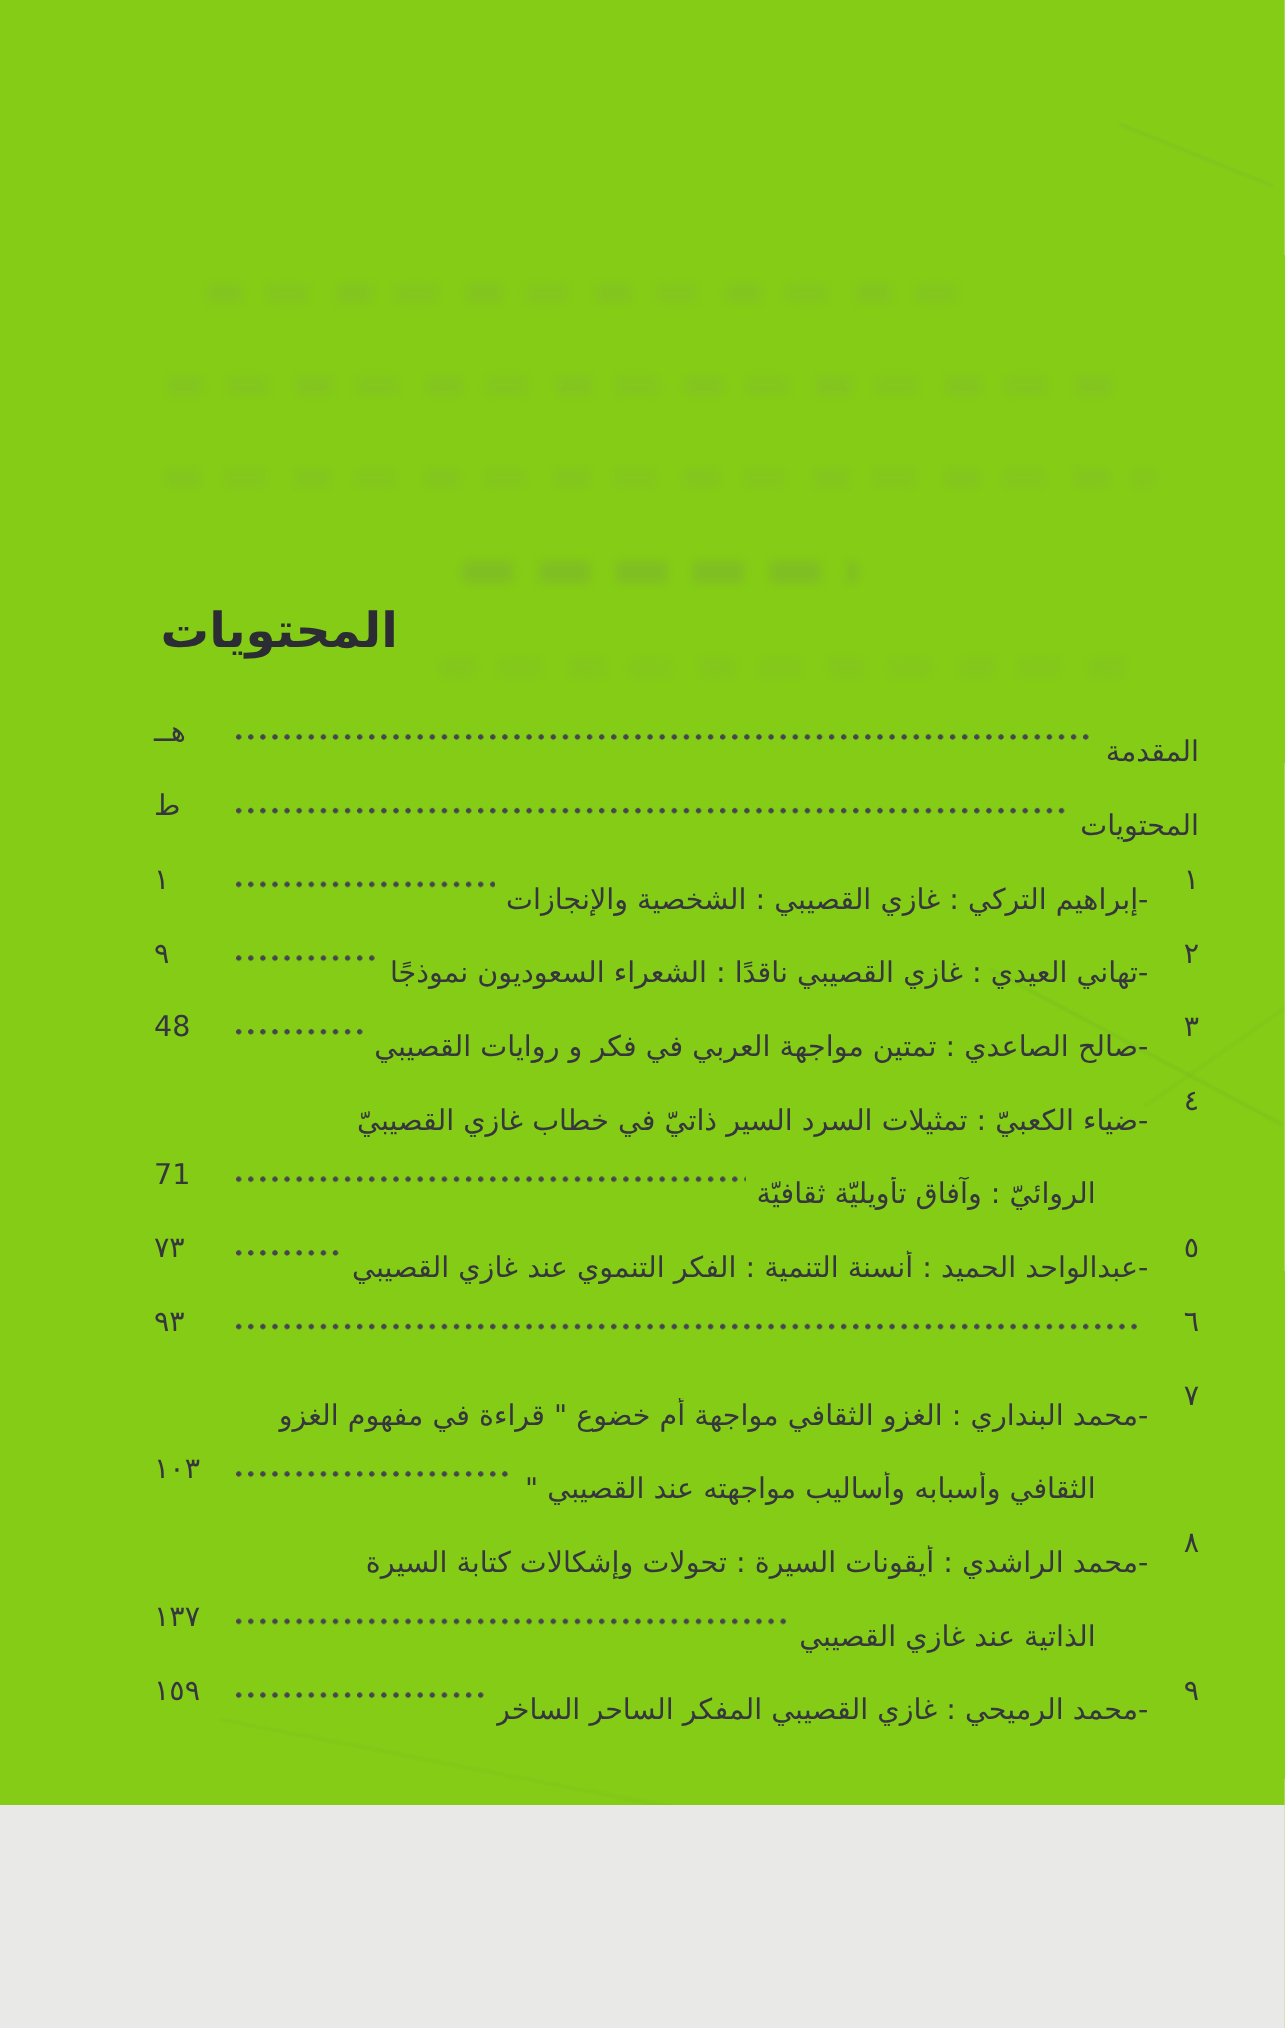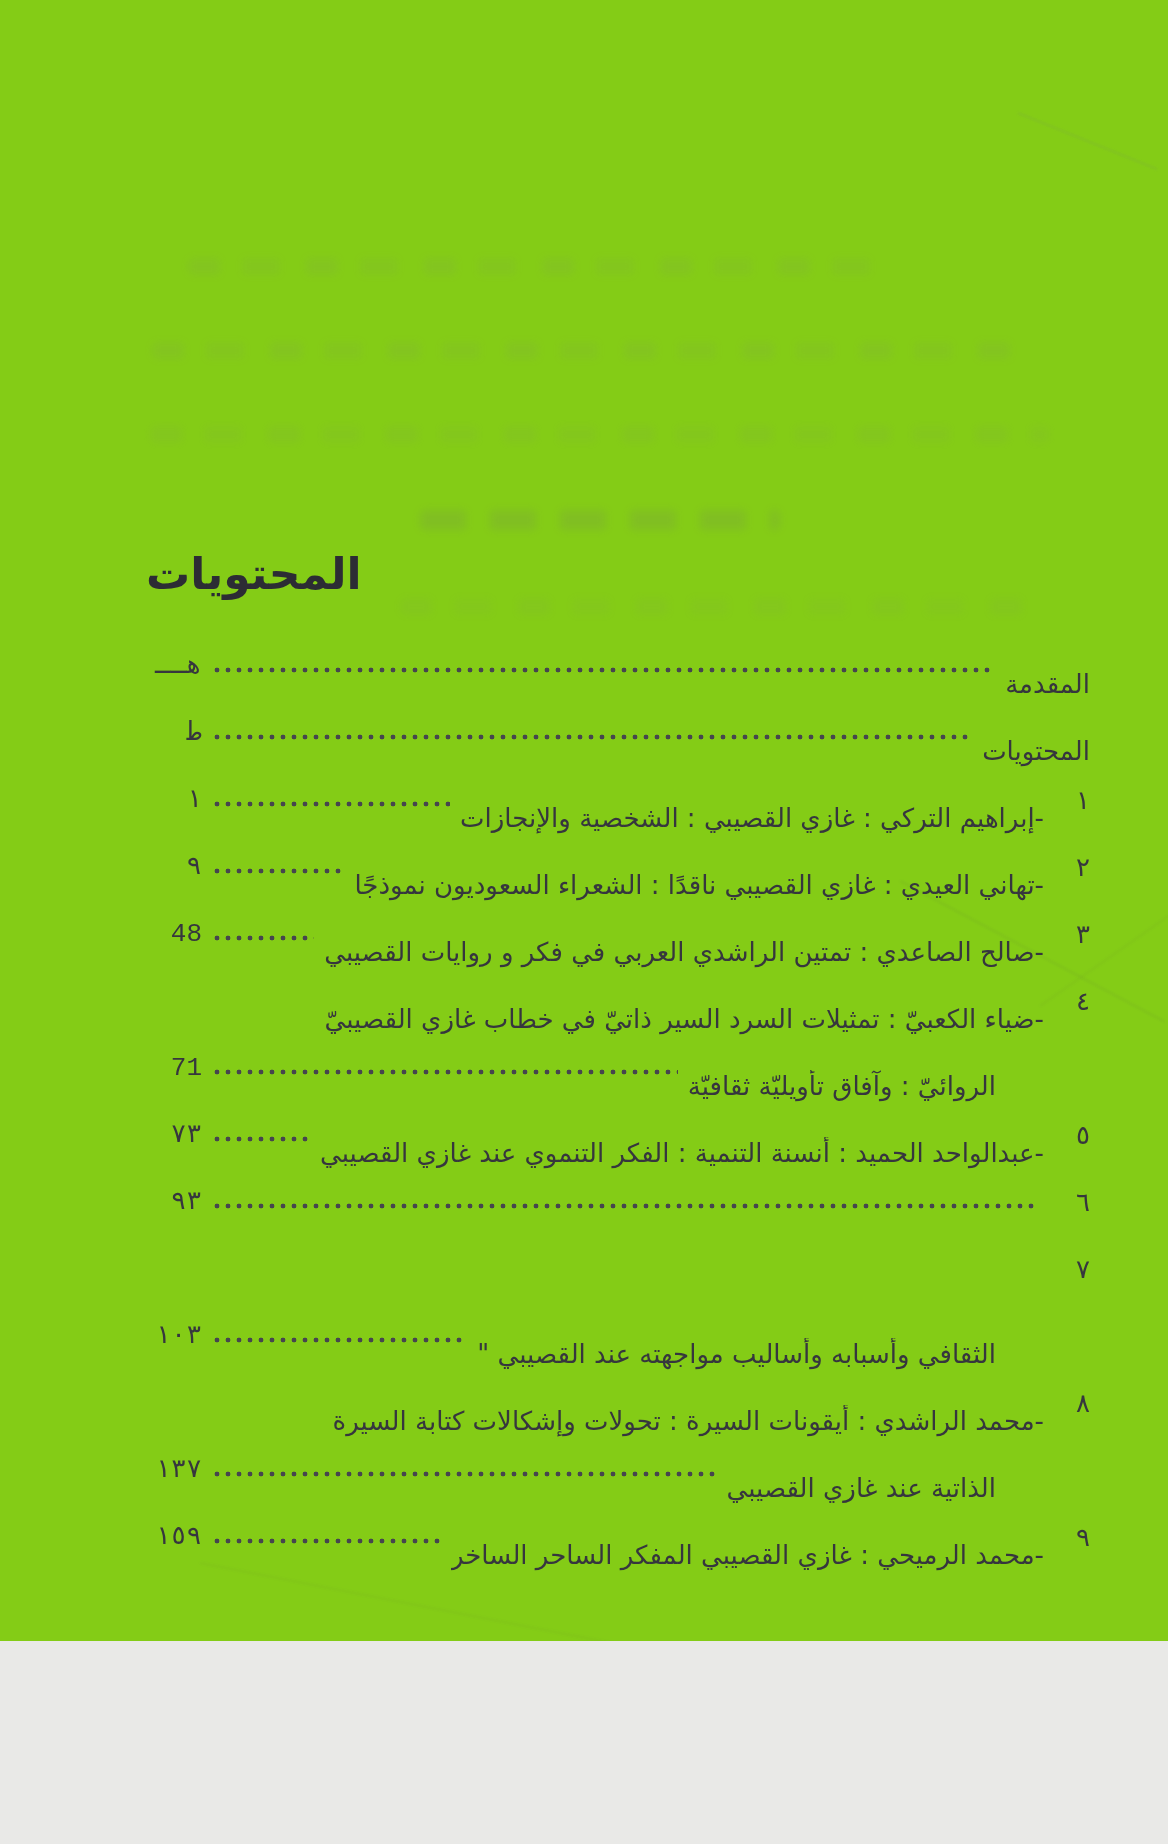--- a/index.html
+++ b/index.html
@@ -93,23 +93,22 @@
     flex: 1 1 14px;
     min-width: 14px;
     height: 24px;
     margin: 0 10px;
     background-image: radial-gradient(circle at 5px 15px, #46464e 2.1px, rgba(0,0,0,0) 2.7px);
     background-size: 11px 24px;
     background-repeat: repeat-x;
   }
   .pg {
     flex: 0 0 62px;
-    text-align: right;
+    text-align: left;
     white-space: nowrap;
-    font-family: Liberation Mono, monospace;
   }
   .cont { padding-right: 94px; }   
 
   
   .folio {
     position: absolute;
     top: 1680px;
     left: 140px;
     right: 78px;
     text-align: center;
@@ -159,21 +158,21 @@
 
     <div class="toc-row">
       <span class="num">٢</span>
       <span class="txt">-تهاني العيدي : غازي القصيبي ناقدًا : الشعراء السعوديون نموذجًا</span>
       <span class="dots"></span>
       <span class="pg">٩</span>
     </div>
 
     <div class="toc-row">
       <span class="num">٣</span>
-      <span class="txt">-صالح الصاعدي : تمتين الراشدي العربي في فكر و روايات القصيبي</span>
+      <span class="txt">-صالح الصاعدي : تمتين مواجهة العربي في فكر و روايات القصيبي</span>
       <span class="dots"></span>
       <span class="pg">48</span>
     </div>
 
     <div class="toc-row">
       <span class="num">٤</span>
       <span class="txt">-ضياء الكعبيّ : تمثيلات السرد السير ذاتيّ في خطاب غازي القصيبيّ</span>
     </div>
     <div class="toc-row cont">
       <span class="txt">الروائيّ : وآفاق تأويليّة ثقافيّة</span>
@@ -189,20 +188,21 @@
     </div>
 
     <div class="toc-row">
       <span class="num">٦</span>
       <span class="dots"></span>
       <span class="pg">٩٣</span>
     </div>
 
     <div class="toc-row">
       <span class="num">٧</span>
+      <span class="txt">-محمد البنداري : الغزو الثقافي مواجهة أم خضوع " قراءة في مفهوم الغزو</span>
     </div>
     <div class="toc-row cont">
       <span class="txt">الثقافي وأسبابه وأساليب مواجهته عند القصيبي "</span>
       <span class="dots"></span>
       <span class="pg">١٠٣</span>
     </div>
 
     <div class="toc-row">
       <span class="num">٨</span>
       <span class="txt">-محمد الراشدي : أيقونات السيرة : تحولات وإشكالات كتابة السيرة</span>

